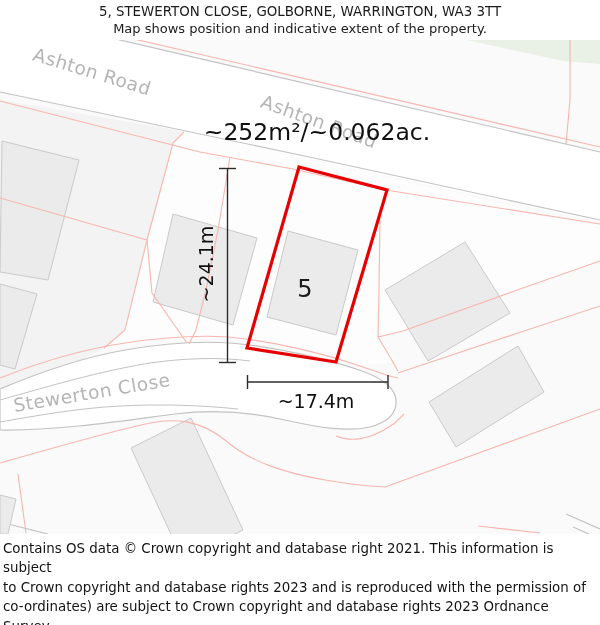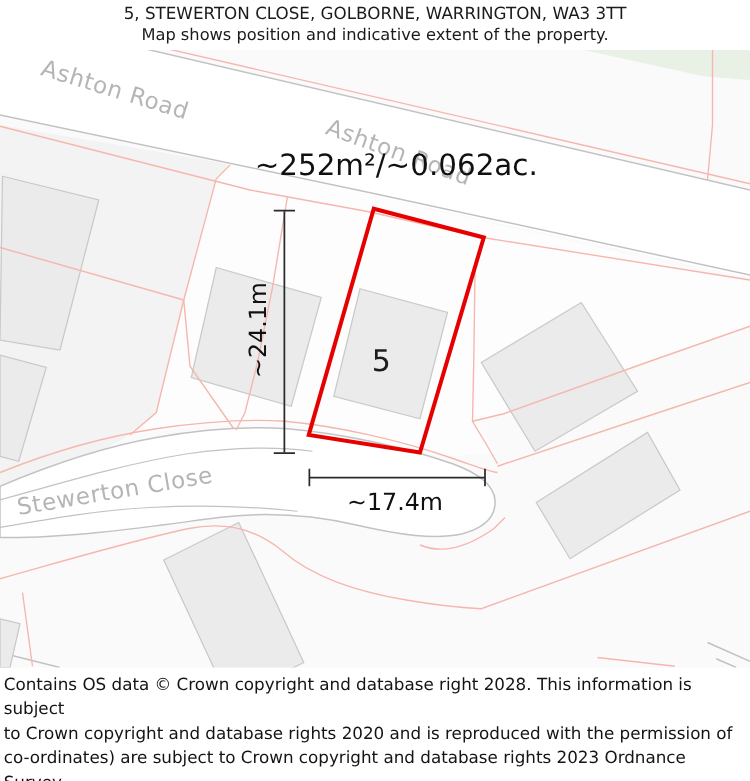--- a/index.html
+++ b/index.html
@@ -103,17 +103,17 @@
   </g>
 
   <text class="area-label" x="317" y="140" text-anchor="middle">~252m²/~0.062ac.</text>
   <text class="dim-label" x="207" y="270" text-anchor="middle" transform="rotate(-90 207 264)">~24.1m</text>
   <text class="dim-label" x="316" y="408" text-anchor="middle">~17.4m</text>
   <text class="plot-num" x="305" y="297" text-anchor="middle">5</text>
 </svg>
 </div>
 
 <div class="footer-block">
-  <div>Contains OS data © Crown copyright and database right 2028. This information is subject</div>
-  <div>to Crown copyright and database rights 2020 and is reproduced with the permission of</div>
+  <div>Contains OS data © Crown copyright and database right 2021. This information is subject</div>
+  <div>to Crown copyright and database rights 2023 and is reproduced with the permission of</div>
   <div>co-ordinates) are subject to Crown copyright and database rights 2023 Ordnance Survey</div>
 
 </div>
 
 </body></html>

